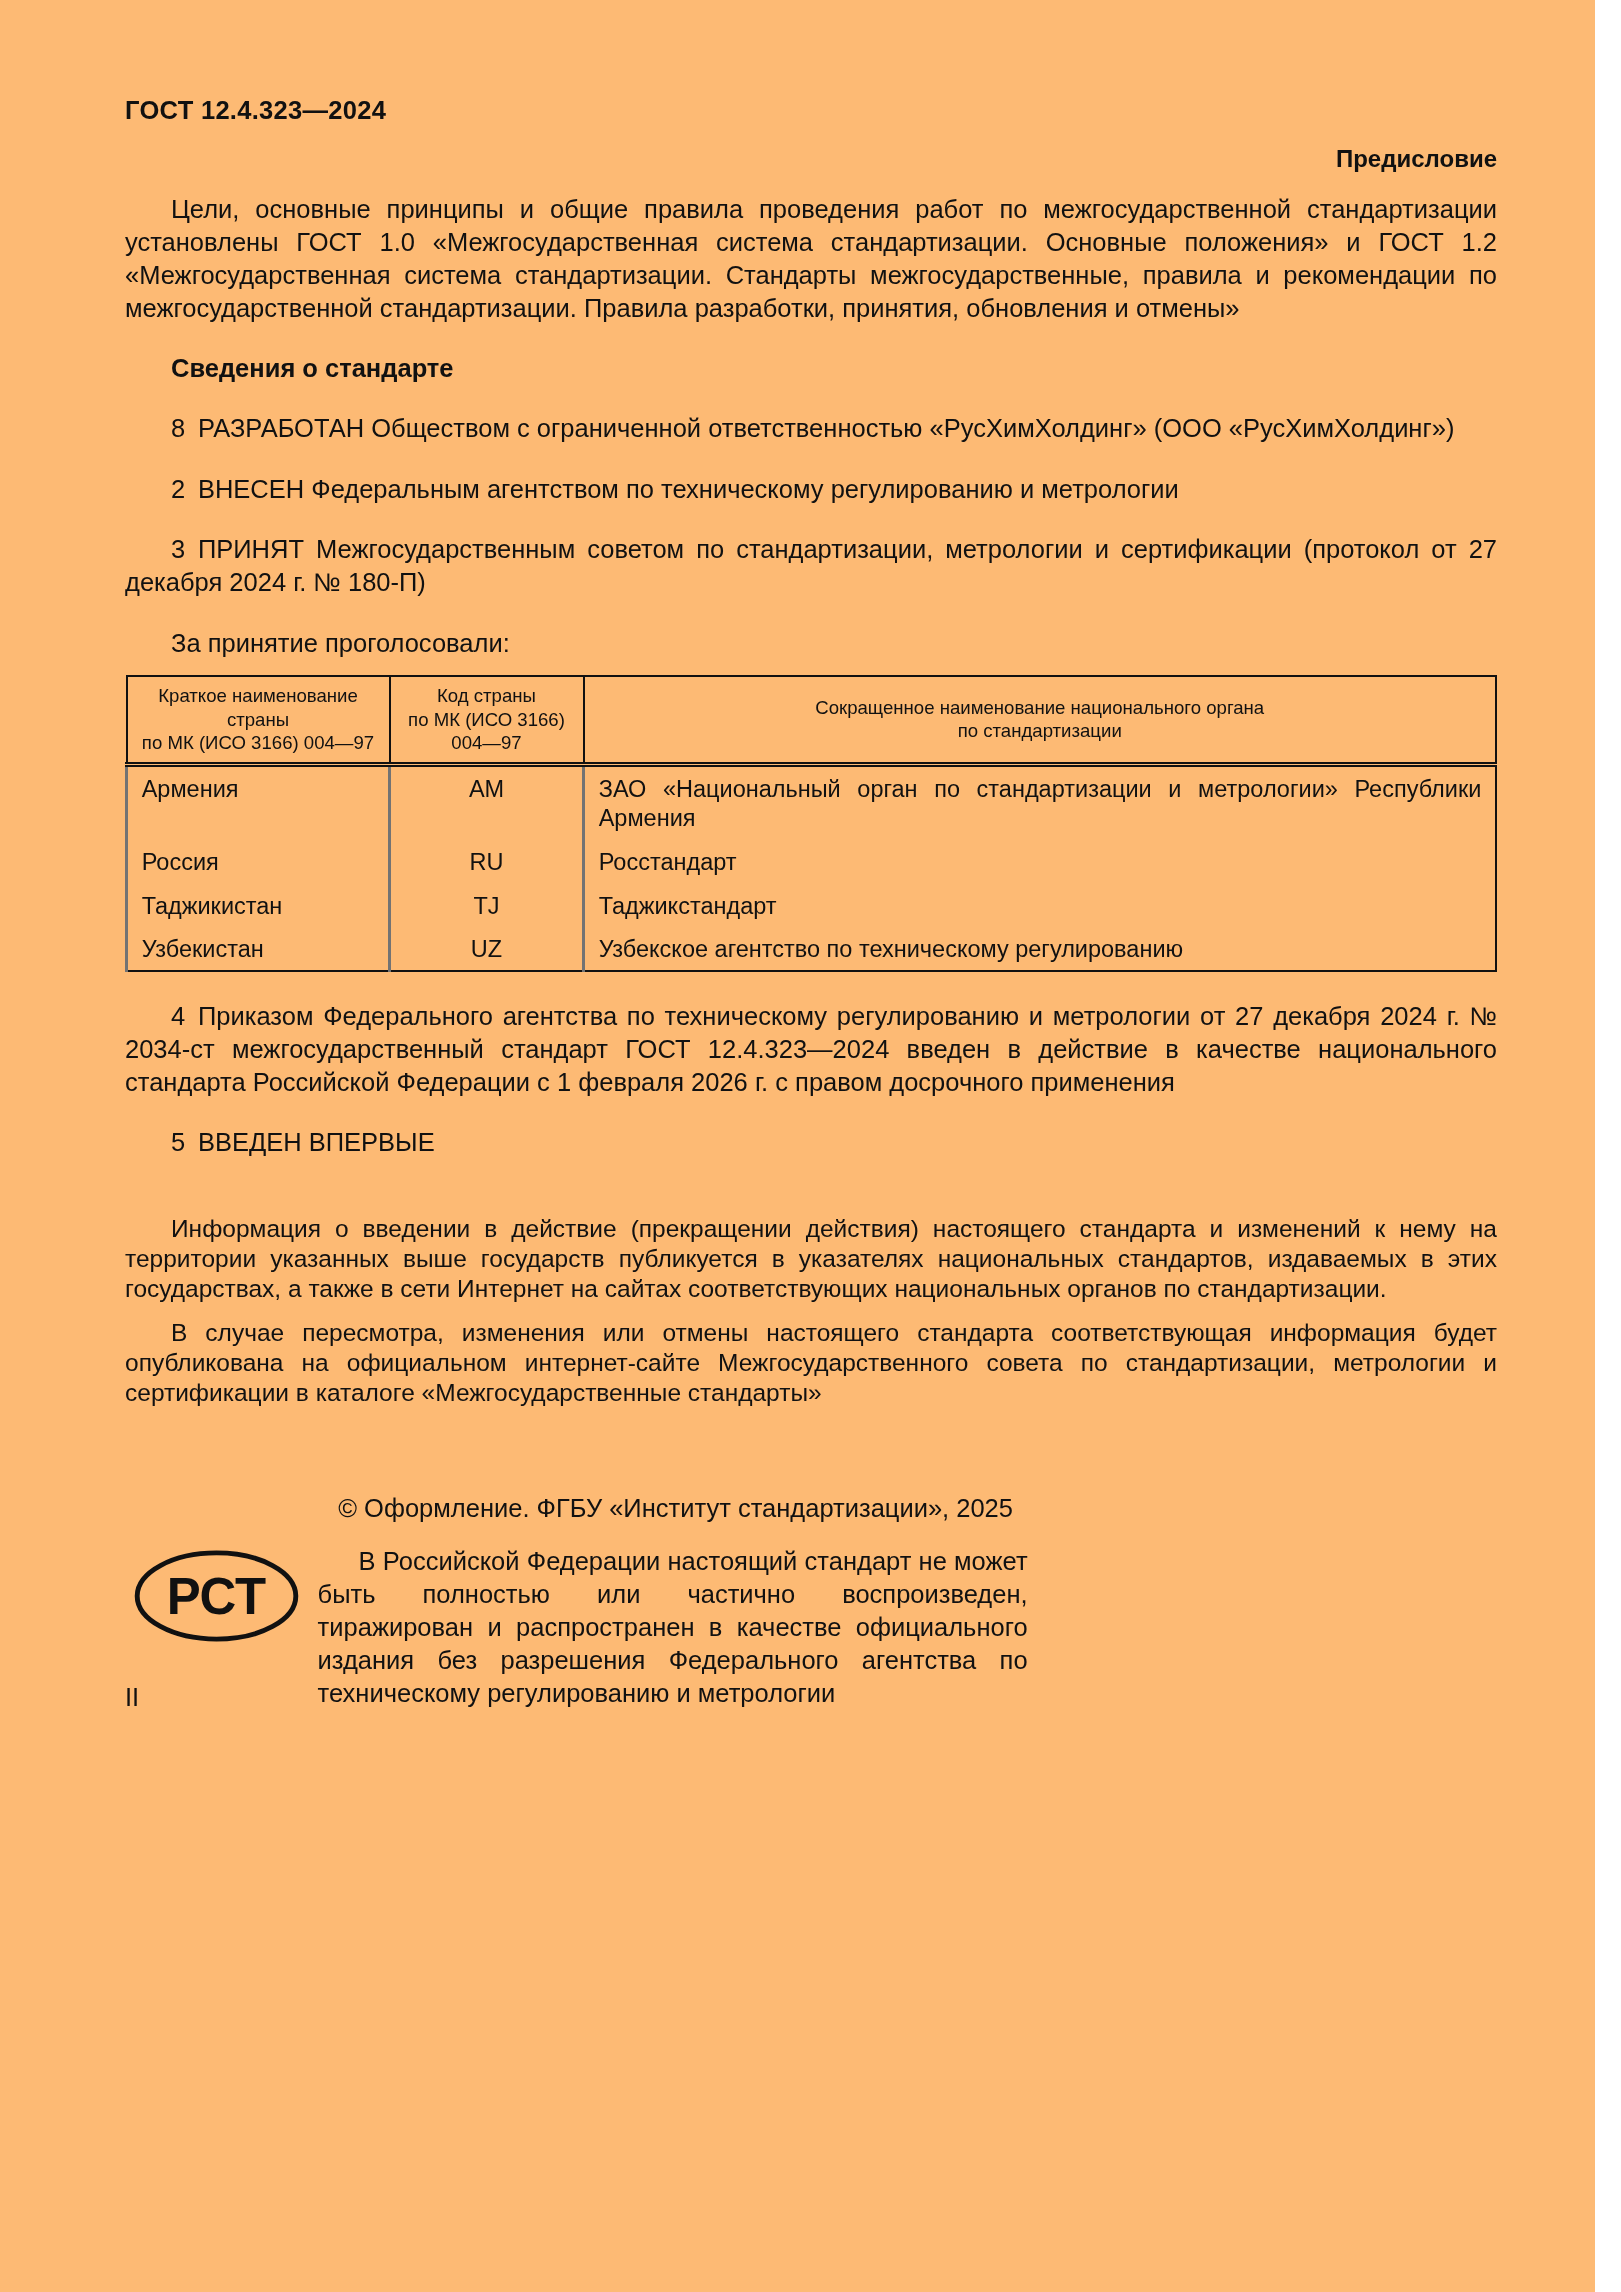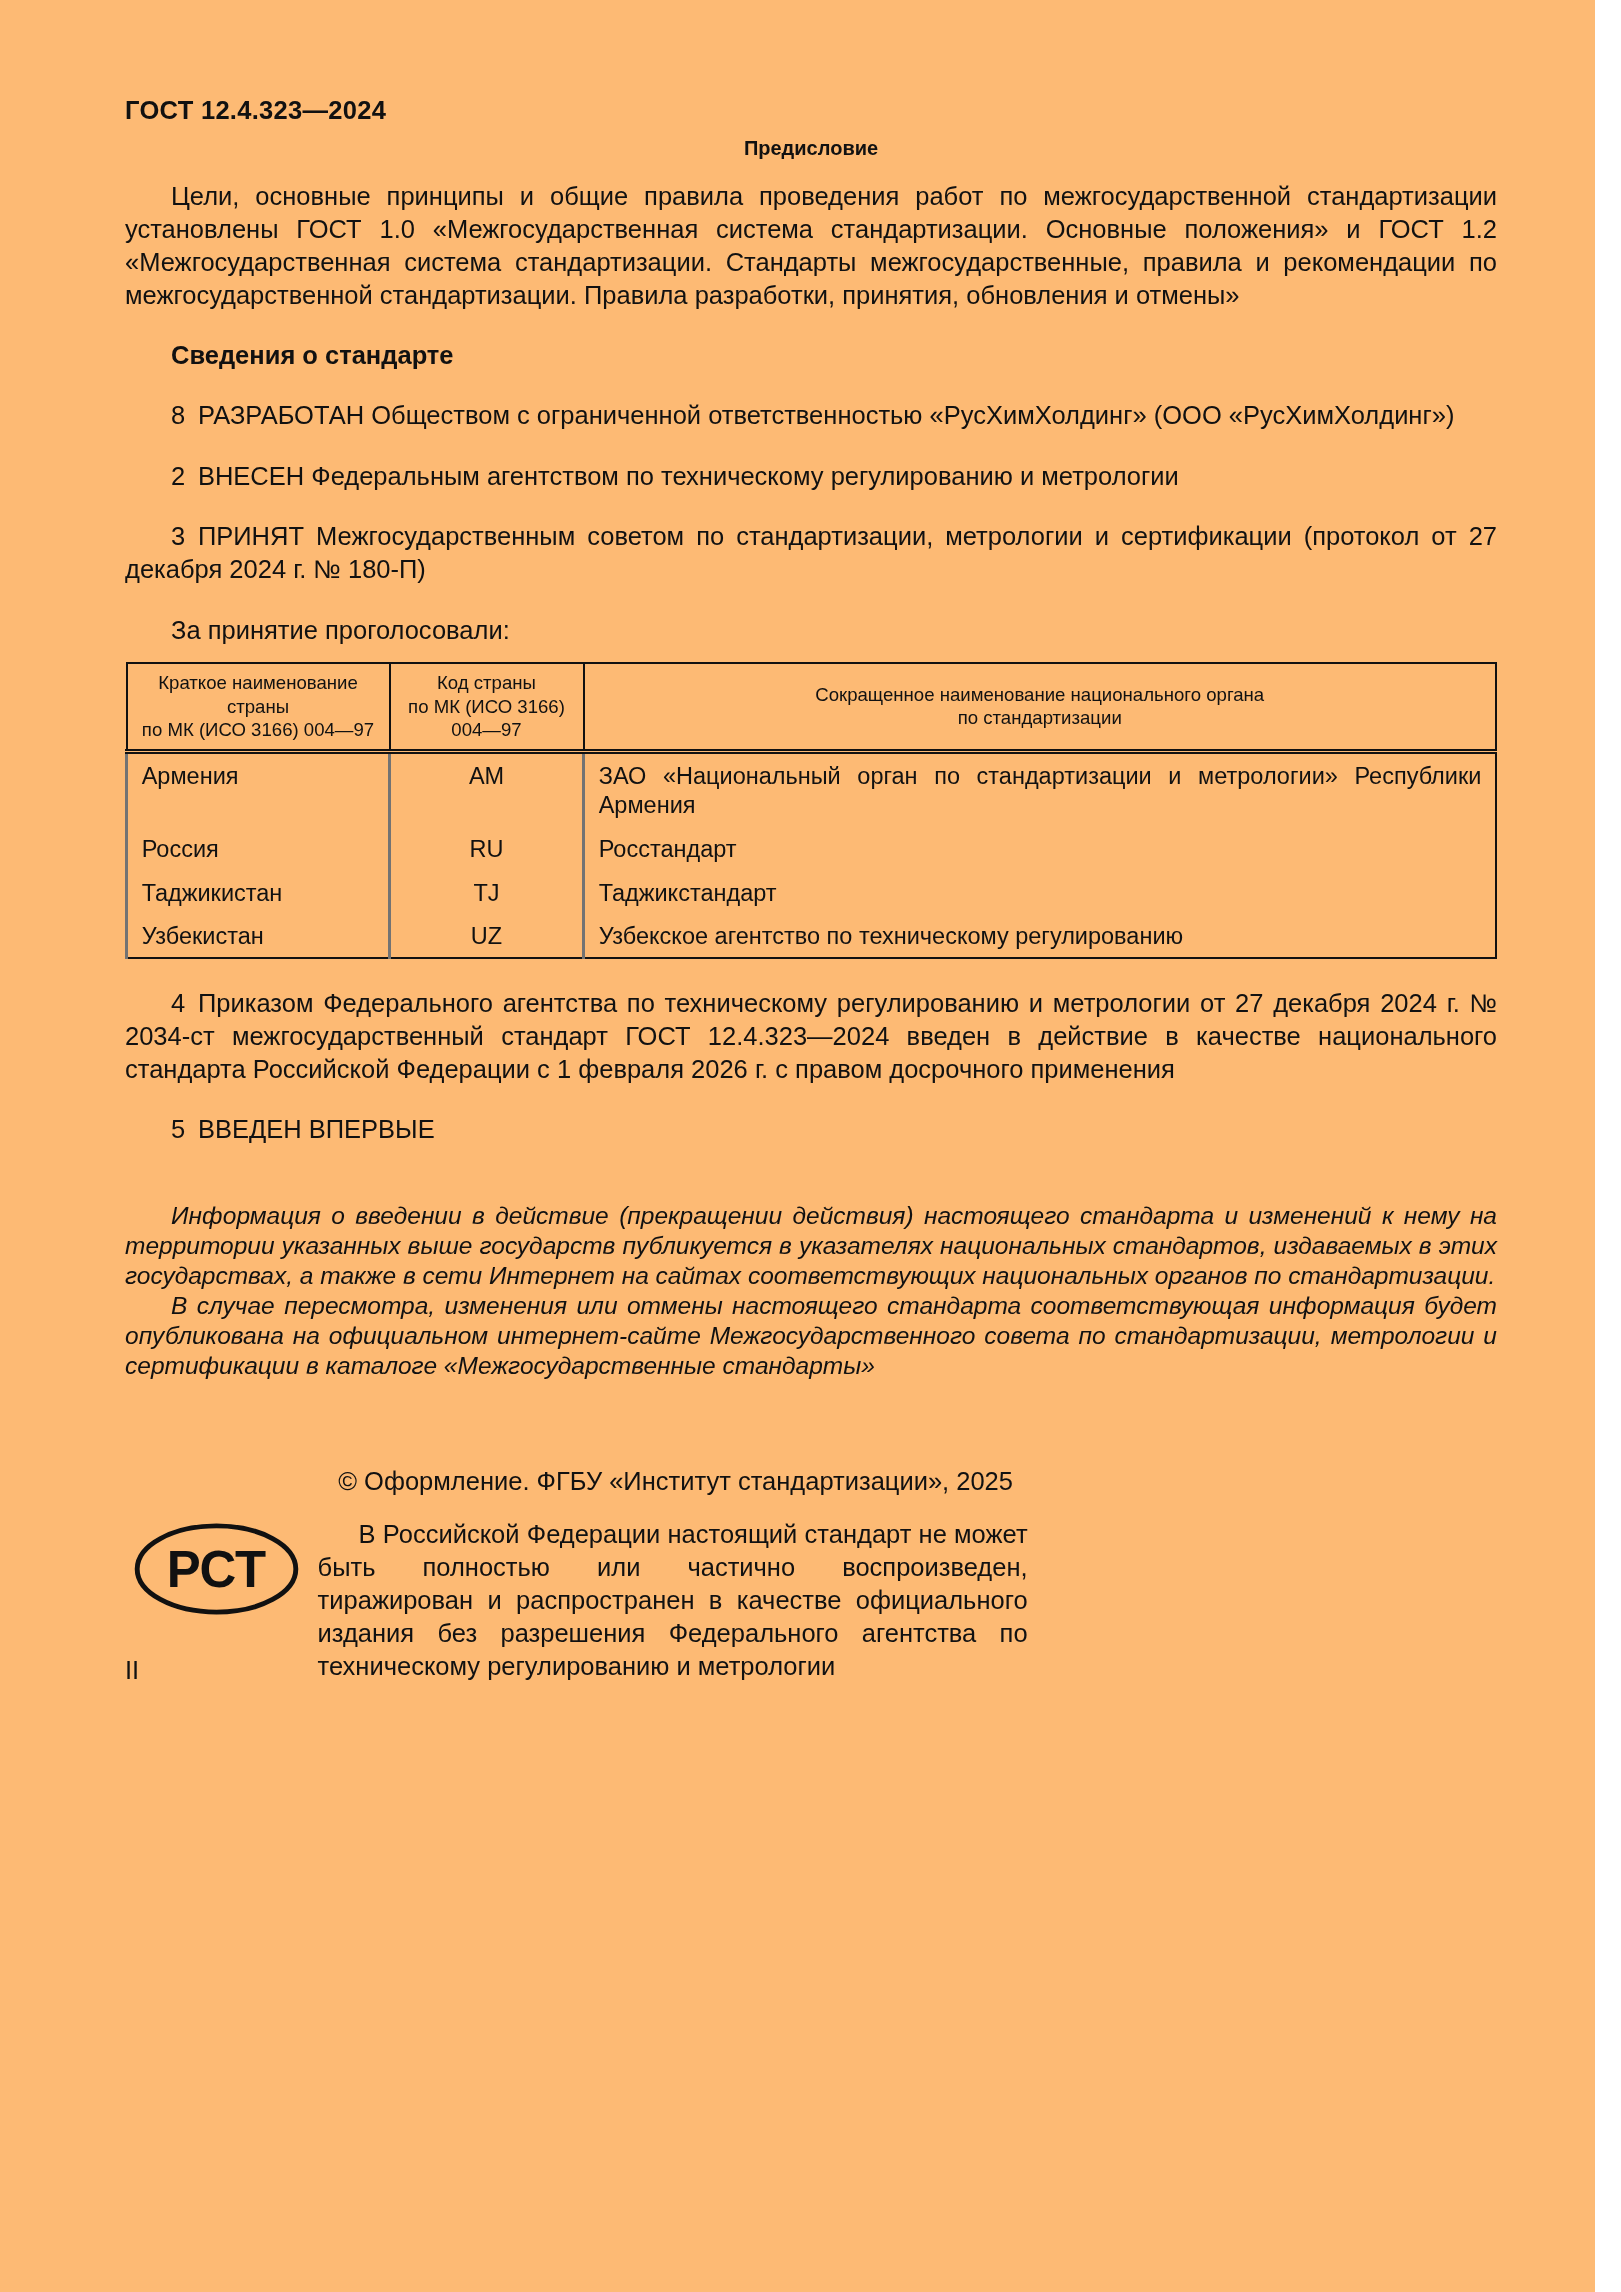--- a/index.html
+++ b/index.html
@@ -21,24 +21,24 @@
     left: 125px;
     top: 96px;
     width: 1372px;
   }
   .doc-number {
     font-size: 25.5px;
     font-weight: bold;
     letter-spacing: 0.3px;
   }
   .doc-title {
-    font-size: 20px;
+    font-size: 24px;
     font-weight: bold;
-    text-align: center;
-    margin-top: 12px;
+    text-align: right;
+    margin-top: 20px;
   }
   .para {
     font-size: 25.5px;
     line-height: 33px;
     text-align: justify;
     text-indent: 46px;
     margin-top: 19.6px;
   }
   .para.bold { font-weight: bold; }
   .para.spaced { margin-top: 27.4px; }
@@ -67,24 +67,23 @@
     padding: 8.8px 13.7px 5.9px;
     border-left: 3px solid #737373;
     border-right: 2px solid #111111;
     vertical-align: top;
   }
   table.vote-table td.code { text-align: center; }
   table.vote-table td.org { text-align: justify; }
 
   .notes { margin-top: 55px; }
   .notes .para {
-    font-style: italic;
     font-size: 24.5px;
     line-height: 30px;
-    margin-top: 0;
+    margin-top: 14px;
   }
   .copyright {
     margin-top: 86px;
     width: 888px;
     text-align: right;
     font-size: 25.5px;
   }
   .footer-row {
     position: relative;
     display: flex;

